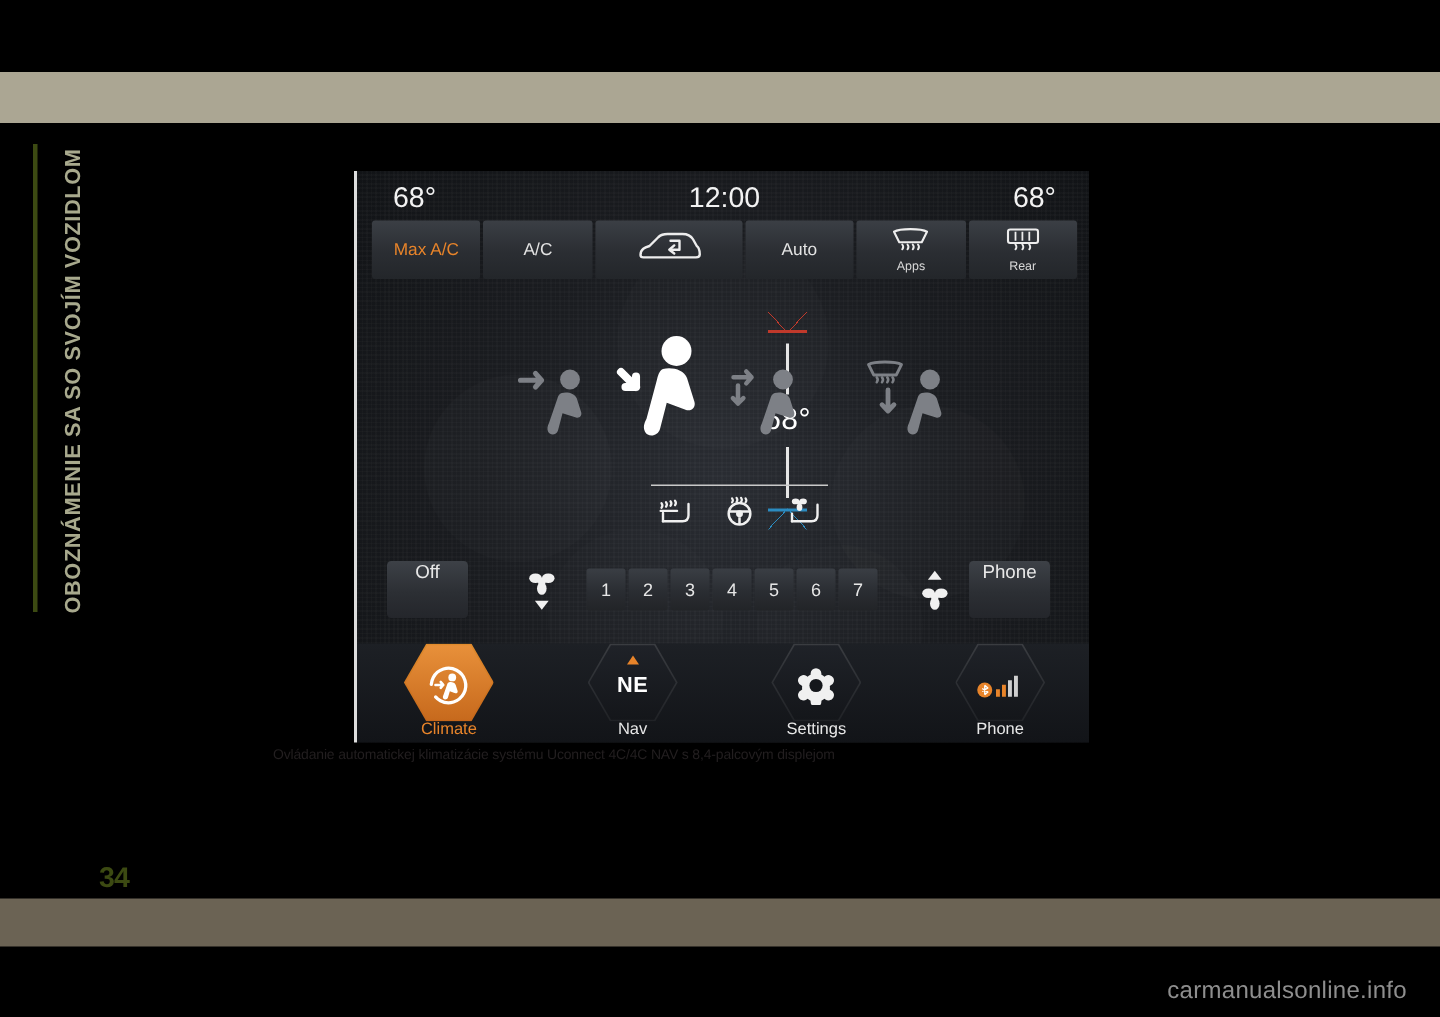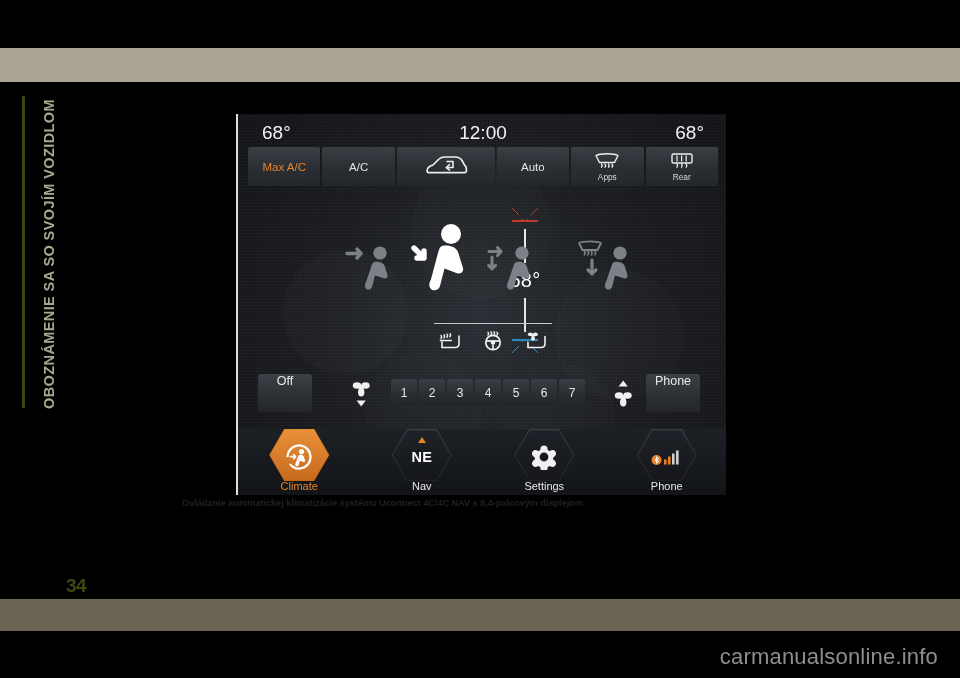--- a/index.html
+++ b/index.html
@@ -67,29 +67,29 @@
     font-size: 19px;
     font-weight: bold;
     letter-spacing: -0.5px;
   }
   .caption {
     position: absolute;
     left: 182px; top: 498px;
     width: 640px;
     color: #231f20;
     font-size: 9.3px;
-    font-weight: bold;
+    font-weight: normal;
     letter-spacing: -0.1px;
     white-space: nowrap;
   }
   .watermark {
     position: absolute;
     right: 22px; bottom: 8px;
     color: #8e8e8e;
-    font-size: 22px;
+    font-size: 16px;
     letter-spacing: 0.2px;
   }
 
   
   .screen {
     position: absolute;
     left: 236px; top: 114px;
     width: 490px; height: 381px;
     background:
       radial-gradient(circle at 50% 55%, #2a2d33 0%, #1b1d21 48%, #111316 100%);

